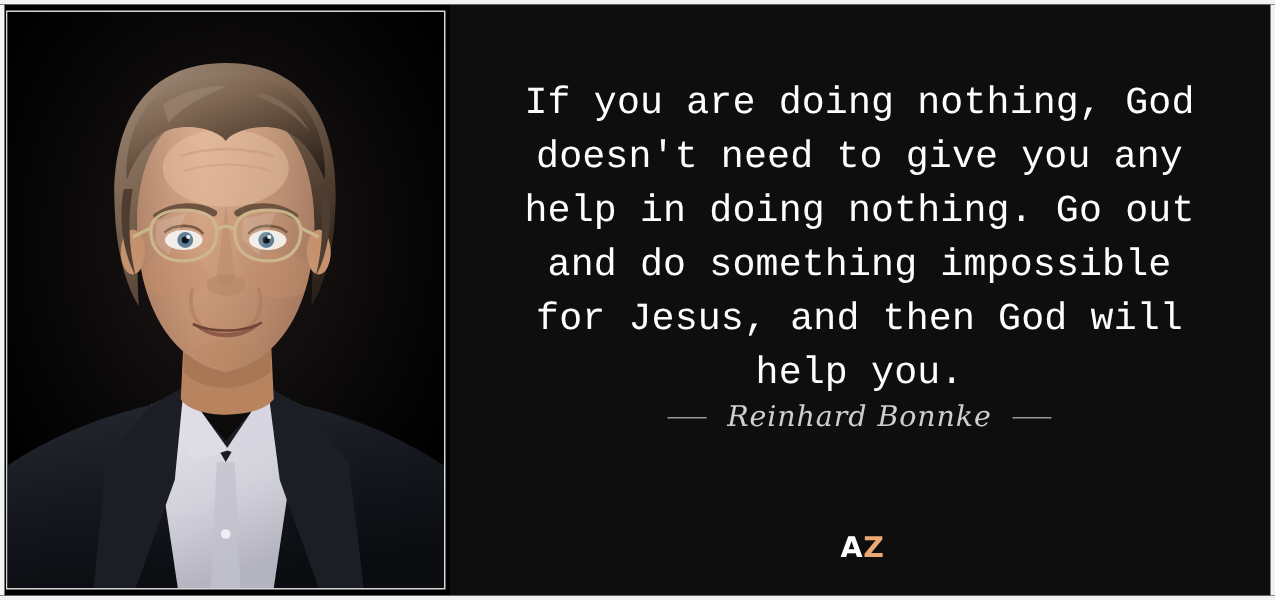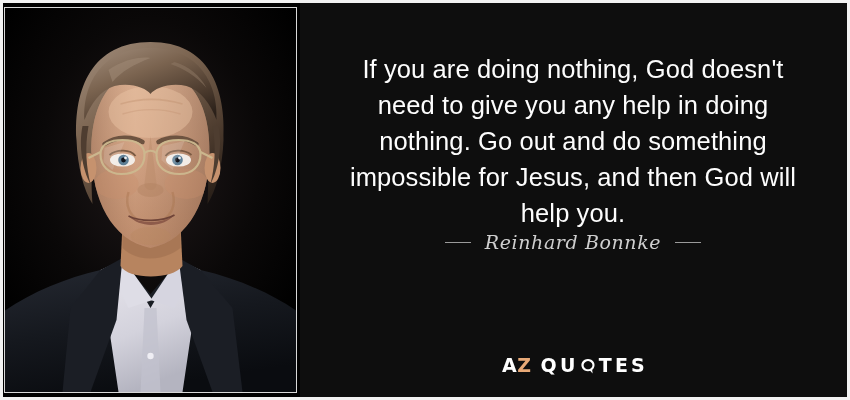--- a/index.html
+++ b/index.html
@@ -82,21 +82,21 @@
     align-items: center;
     justify-content: flex-start;
   }
 
   .quote-text {
     margin: 0;
     padding: 0;
     width: 100%;
     margin-top: 48px;
     color: #fdfdfd;
-    font-family: Liberation Sans, sans-serif;
+    font-family: Liberation Mono, monospace;
     font-size: 25.5px;
     font-weight: 400;
     line-height: 36px;
     text-align: center;
     letter-spacing: 0.1px;
     text-rendering: optimizeLegibility;
   }
 
   .attribution {
     display: flex;
@@ -313,27 +313,16 @@
       <span class="attr-dash"></span>
       <span class="attr-name">Reinhard Bonnke</span>
       <span class="attr-dash"></span>
     </div>
 
     <div class="brand-logo">
       <span class="brand-az">
         <span class="brand-a">A</span>
           <span class="brand-z">Z</span>
       </span>
-      <span class="brand-quotes">
-        <span>QU</span>
-        <span class="brand-bubble">
-          <svg viewBox="0 0 16 16" aria-hidden="true">
-            <path d="M8 0.9 A6.6 6.2 0 1 1 7.9 0.9 Z
-                     M8 3.1 A4.4 4.1 0 1 0 8.05 3.1 Z" fill="#ffffff" fill-rule="evenodd"></path>
-            <path d="M9.4 11.8 L12.6 15.4 L12.0 10.6 Z" fill="#ffffff"></path>
-          </svg>
-        </span>
-        <span>TES</span>
-      </span>
     </div>
 
   </div>
 </div>
 
 </body></html>

